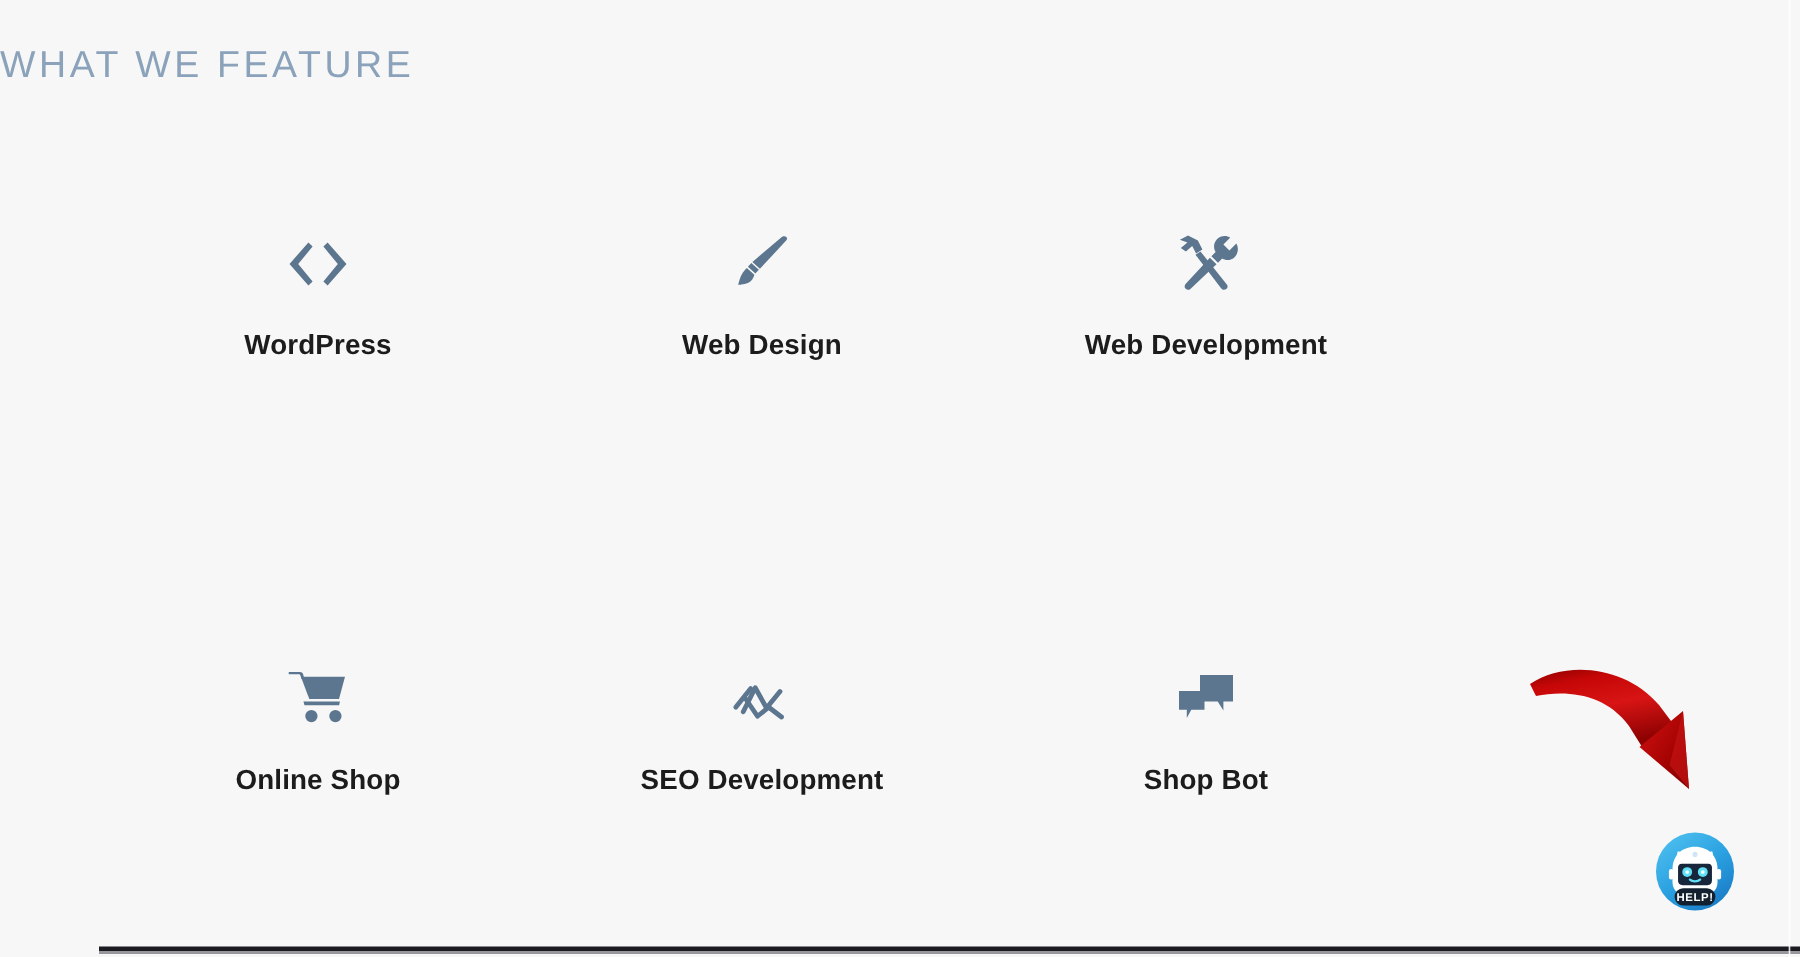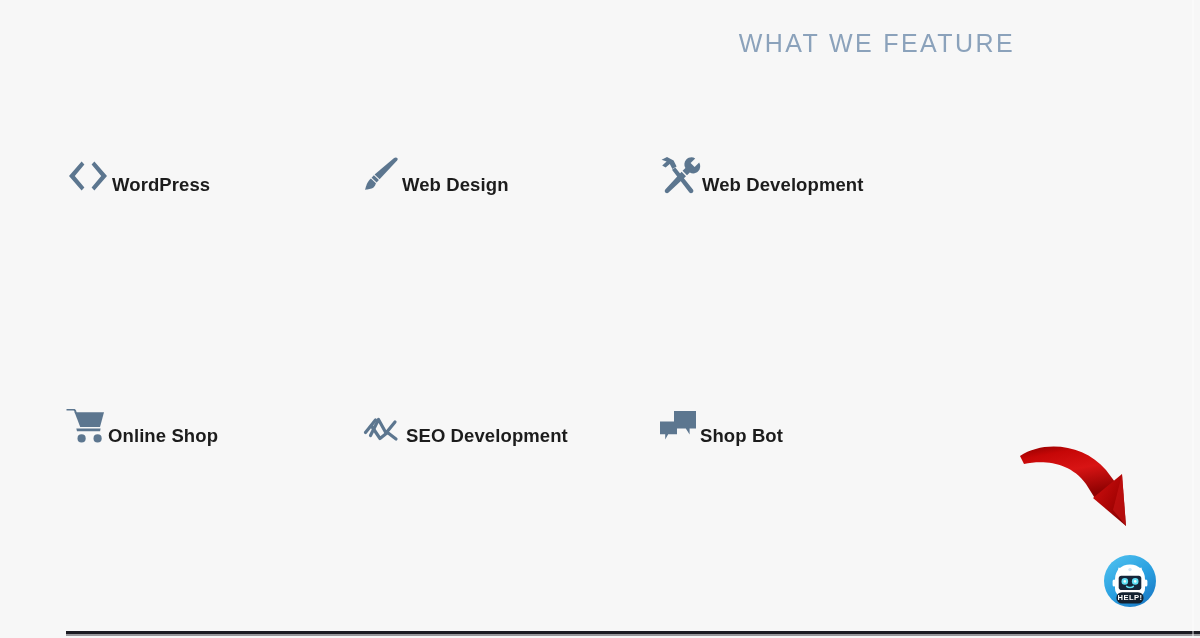--- a/index.html
+++ b/index.html
@@ -35,21 +35,21 @@
     background: linear-gradient(to right, rgba(255,255,255,0), rgba(255,255,255,0.85), rgba(255,255,255,0));
     pointer-events: none;
   }
 
   
   .section-title {
     position: absolute;
     top: 29px;
     left: 0;
     width: 1015px;
-    text-align: right;
+    text-align: left;
     font-size: 25px;
     font-weight: 400;
     letter-spacing: 2.4px;
     color: #8ba2bb;
     white-space: nowrap;
   }
 
   
   .feature-grid {
     position: absolute;
@@ -60,21 +60,21 @@
   .feature-row {
     display: flex;
     width: 100%;
   }
   .feature-row.row-2 {
     margin-top: 199px;
   }
   .feature-cell {
     flex: 1 1 0;
     display: flex;
-    flex-direction: row;
+    flex-direction: column;
     align-items: center;
   }
   .feature-icon {
     height: 52px;
     display: flex;
     align-items: center;
     justify-content: center;
     color: #5c768f;
   }
   .feature-icon svg {

